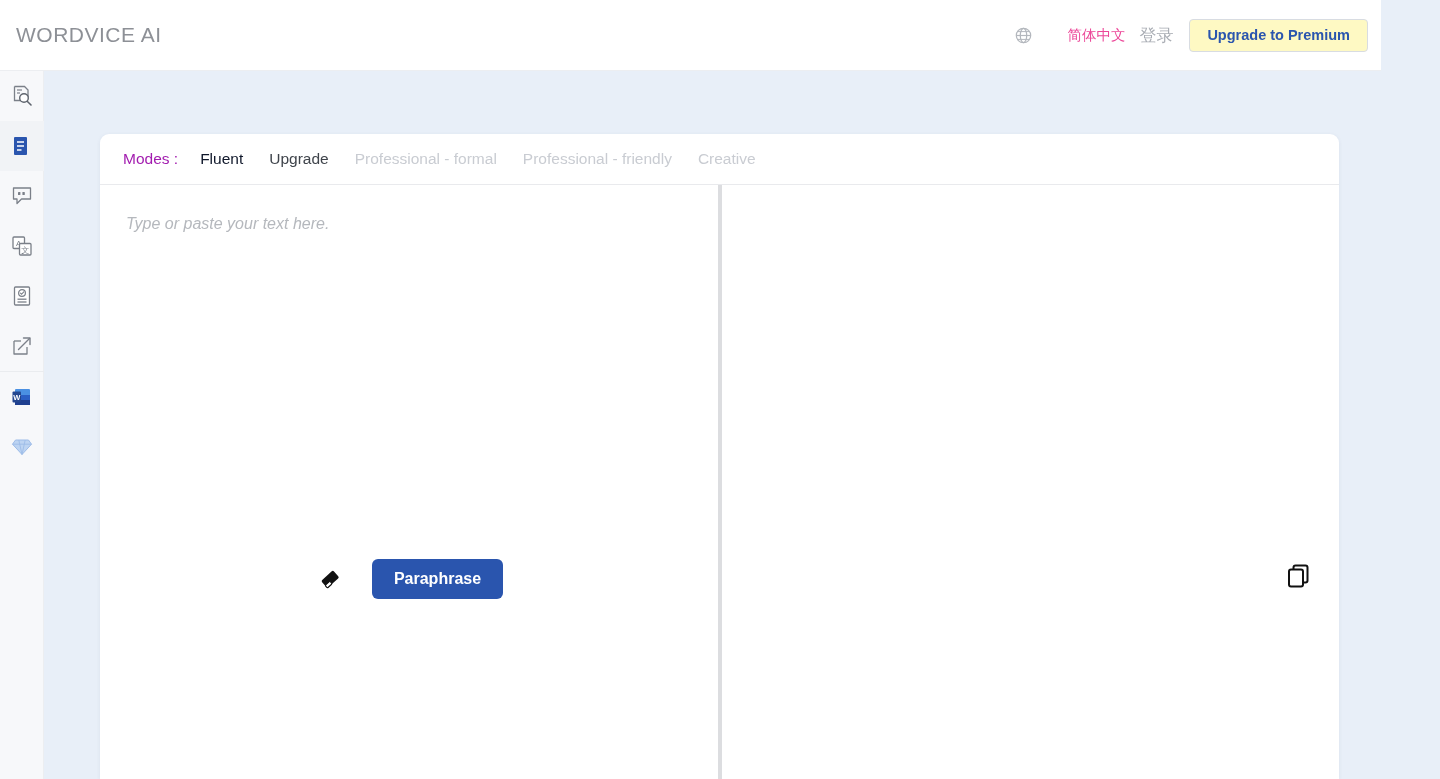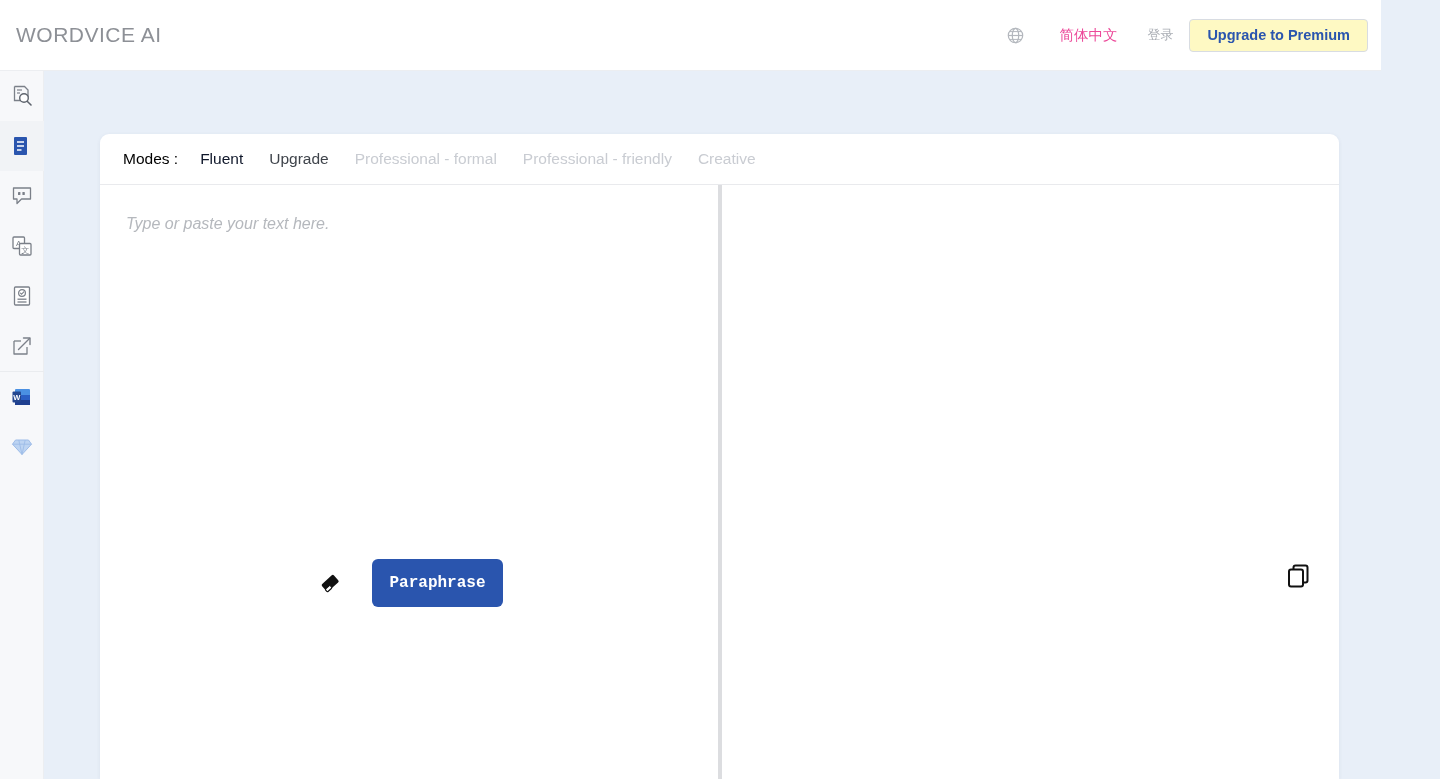--- a/index.html
+++ b/index.html
@@ -28,21 +28,21 @@
   }
   .header-right {
     margin-left: auto; margin-right: 13px;
     display: flex; align-items: center; gap: 0;
   }
   .globe-icon { width: 17px; height: 17px; display: block; margin-right: 7px; }
   .lang-text {
     font-size: 14.5px; color: #ec4899; white-space: nowrap; margin-left: 28px;
   }
   .login-text {
-    font-size: 13px; color: #a9adb4; margin-left: 30px;
+    font-size: 17px; color: #a9adb4; margin-left: 14px;
     white-space: nowrap; cursor: pointer;
   }
   .btn-upgrade {
     margin-left: 16px;
     height: 33px; padding: 0 17px;
     background: #fef9c3;
     border: 1px solid #d8dce2;
     border-radius: 4px;
     color: #2a55ae;
     font-size: 14.5px; font-weight: bold;
@@ -88,21 +88,21 @@
     box-shadow: 0 1px 4px rgba(40,60,100,0.07);
     overflow: hidden;
   }
   .modes-bar {
     height: 51px;
     display: flex; align-items: center;
     padding-left: 23px;
     border-bottom: 1px solid #e9eaed;
   }
   .modes-label {
-    font-size: 15.5px; color: #000000; margin-right: 22px; white-space: nowrap;
+    font-size: 15.5px; color: #a21caf; margin-right: 22px; white-space: nowrap;
   }
   .mode {
     font-size: 15.5px; margin-right: 26px;
     white-space: nowrap; cursor: pointer;
   }
   .mode.active { color: #0f172a; text-align: right; }
   .mode.normal { color: #3f444b; }
   .mode.disabled { color: #c9ccd2; cursor: default; }
 
   .panes {
@@ -134,27 +134,27 @@
     top: 374px;
     display: flex; align-items: center; justify-content: center;
     gap: 27px;
   }
   .eraser-btn {
     width: 30px; height: 30px;
     display: flex; align-items: center; justify-content: center;
     cursor: pointer;
   }
   .btn-paraphrase {
-    width: 131px; height: 48px;
+    width: 131px; height: 40px;
     background: #2a55ae;
     border: none; border-radius: 6px;
     color: #ffffff;
     font-size: 16px; font-weight: bold;
     display: flex; align-items: center; justify-content: center;
-    cursor: pointer; white-space: nowrap; font-family: Liberation Mono, monospace;
+    cursor: pointer; white-space: nowrap;
   }
   .copy-btn {
     position: absolute;
     right: 26px; top: 377px;
     width: 28px; height: 28px;
     display: flex; align-items: center; justify-content: center;
     cursor: pointer;
   }
 </style>
 </head>

